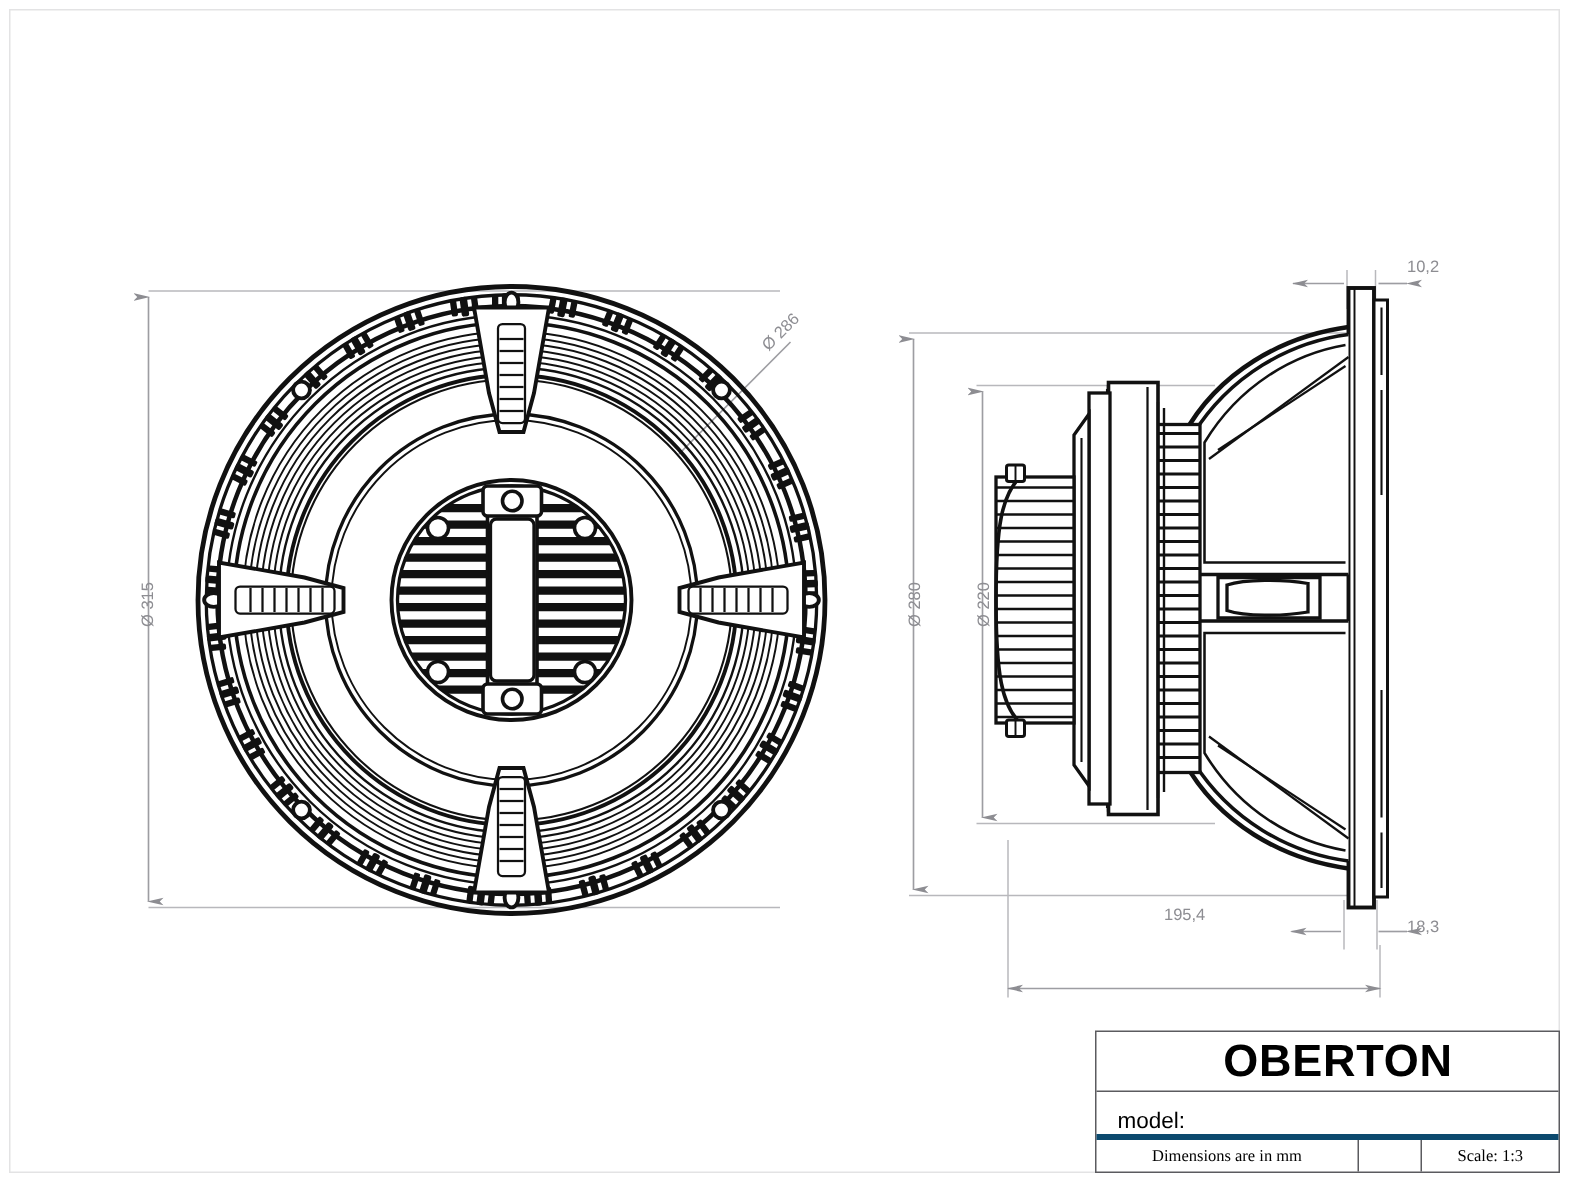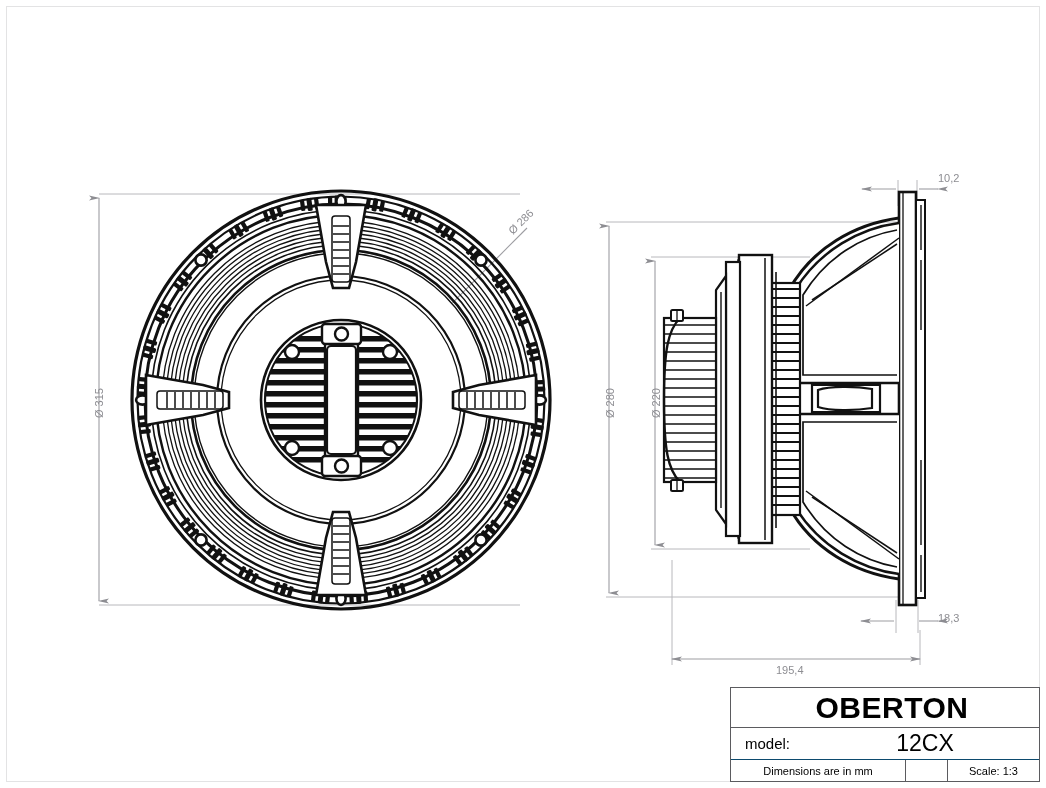--- a/index.html
+++ b/index.html
@@ -48,22 +48,22 @@
   #tb-brand {
     font-size: 30px;
     font-weight: bold;
     letter-spacing: 0.5px;
     color: #000;
     line-height: 1;
     padding-left: 14px;
   }
   #tb-model-row {
     height: 32px;
-    border-bottom: 1px solid #0c4a6e;
-    align-items: center;
+    border-bottom: 4px solid #0c4a6e;
+    align-items: flex-end;
   }
   #tb-model-label {
     font-size: 15px;
     color: #000;
     padding-left: 14px;
     width: 120px;
   }
   #tb-model-value {
     font-size: 23px;
     color: #000;
@@ -74,20 +74,21 @@
   #tb-notes-row {
     height: 21px;
     align-items: stretch;
   }
   .tb-cell {
     display: flex;
     align-items: center;
     justify-content: center;
     font-size: 11px;
     color: #000;
+    font-family: Liberation Serif, serif;
   }
   #tb-units { width: 175px; border-right: 1px solid #5b5b5f; }
   #tb-blank { width: 42px; border-right: 1px solid #5b5b5f; }
   #tb-scale  { flex: 1; }
 
   
   .dim-text {
     position: absolute;
     font-size: 11px;
     color: #8d8d92;
@@ -530,29 +531,28 @@
   <div class="dim-text" style="left:506px; top:228px; transform:rotate(-45deg); transform-origin:0 0;">Ø 286</div>
 
   <div class="dim-text rot90" style="left:604px; top:418px;">Ø 280</div>
 
   <div class="dim-text rot90" style="left:650px; top:418px;">Ø 220</div>
 
   <div class="dim-text" style="left:938px; top:172px;">10,2</div>
 
   <div class="dim-text" style="left:938px; top:612px;">18,3</div>
 
-  <div class="dim-text" style="left:776px; top:664px;">195,4</div>
+  <div class="dim-text" style="left:776px; top:604px;">195,4</div>
 
   <div id="title-block">
     <div class="tb-row" id="tb-brand-row">
       <div id="tb-brand">OBERTON</div>
     </div>
     <div class="tb-row" id="tb-model-row">
       <div id="tb-model-label">model:</div>
-      <div id="tb-model-value">12CX</div>
     </div>
     <div class="tb-row" id="tb-notes-row">
       <div class="tb-cell" id="tb-units">Dimensions are in mm</div>
       <div class="tb-cell" id="tb-blank"></div>
       <div class="tb-cell" id="tb-scale">Scale: 1:3</div>
     </div>
   </div>
 
 </div>
 

